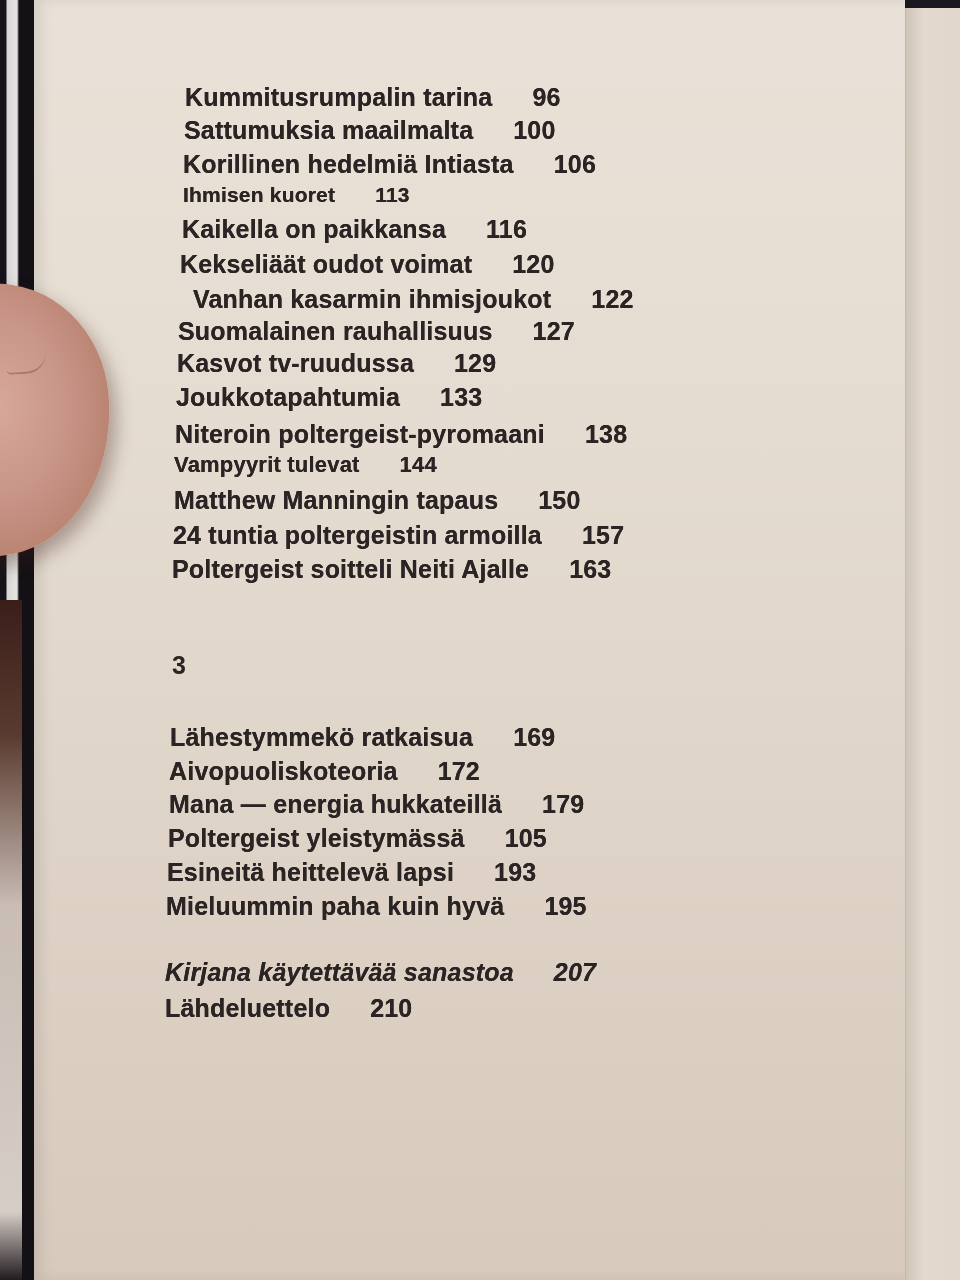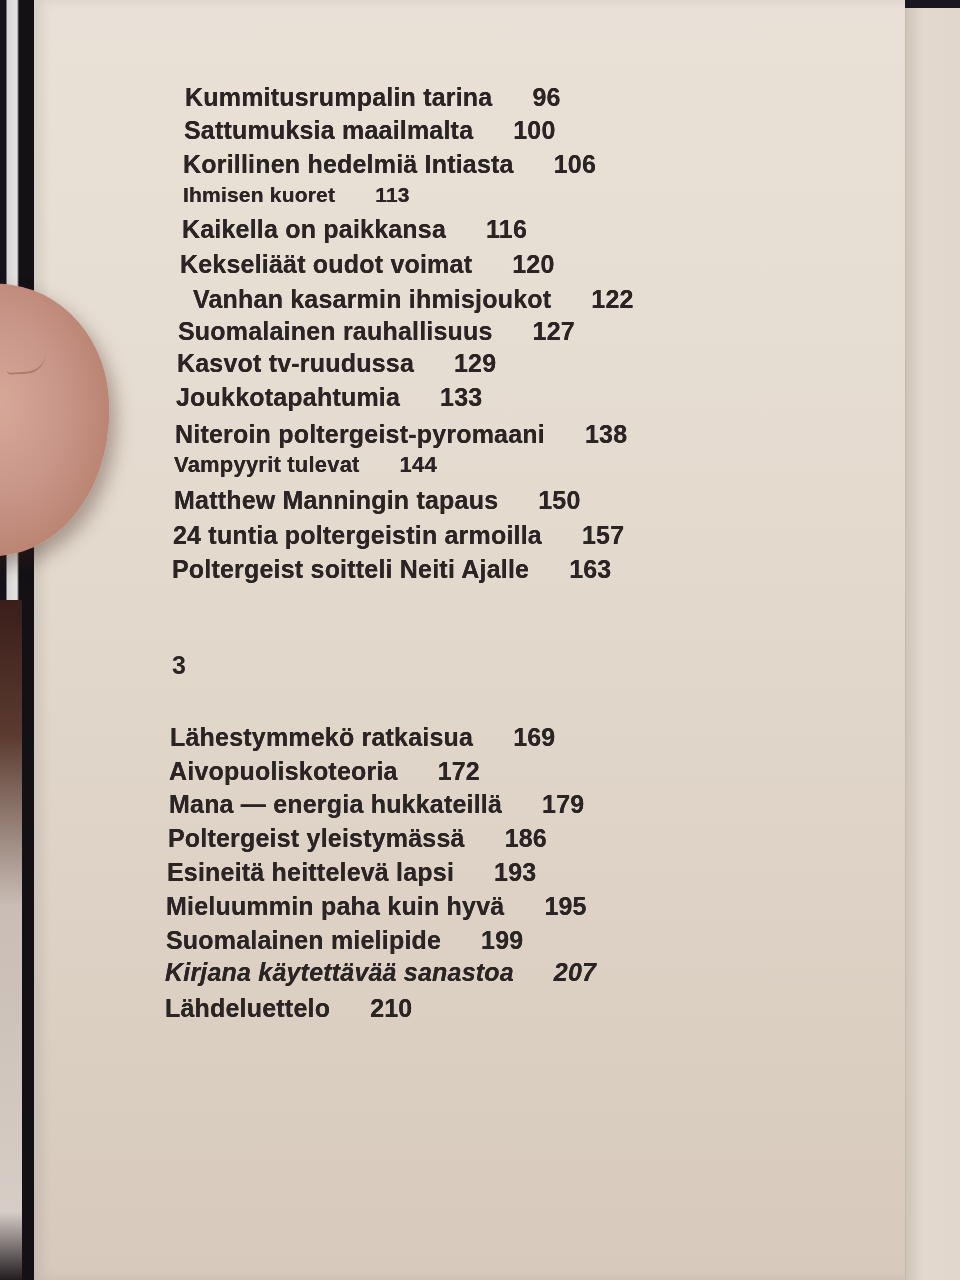--- a/index.html
+++ b/index.html
@@ -159,30 +159,27 @@
     <div class="entry" style="left:170px; top:722px; font-size:25px;">
       <span>Lähestymmekö ratkaisua</span><span class="page-num">169</span>
     </div>
     <div class="entry" style="left:169px; top:756px; font-size:25px;">
       <span>Aivopuoliskoteoria</span><span class="page-num">172</span>
     </div>
     <div class="entry" style="left:169px; top:789px; font-size:25px;">
       <span>Mana — energia hukkateillä</span><span class="page-num">179</span>
     </div>
     <div class="entry" style="left:168px; top:823px; font-size:25px;">
-      <span>Poltergeist yleistymässä</span><span class="page-num">186</span>
+      <span>Poltergeist yleistymässä</span><span class="page-num">105</span>
     </div>
     <div class="entry" style="left:167px; top:857px; font-size:25px;">
       <span>Esineitä heittelevä lapsi</span><span class="page-num">193</span>
     </div>
     <div class="entry" style="left:166px; top:891px; font-size:25px;">
       <span>Mieluummin paha kuin hyvä</span><span class="page-num">195</span>
-    </div>
-    <div class="entry" style="left:166px; top:925px; font-size:25px;">
-      <span>Suomalainen mielipide</span><span class="page-num">199</span>
     </div>
     <div class="entry" style="left:165px; top:957px; font-size:25px;font-style:italic;">
       <span>Kirjana käytettävää sanastoa</span><span class="page-num">207</span>
     </div>
     <div class="entry" style="left:165px; top:993px; font-size:25px;">
       <span>Lähdeluettelo</span><span class="page-num">210</span>
     </div>
   </div>
 
   <div class="thumb">

